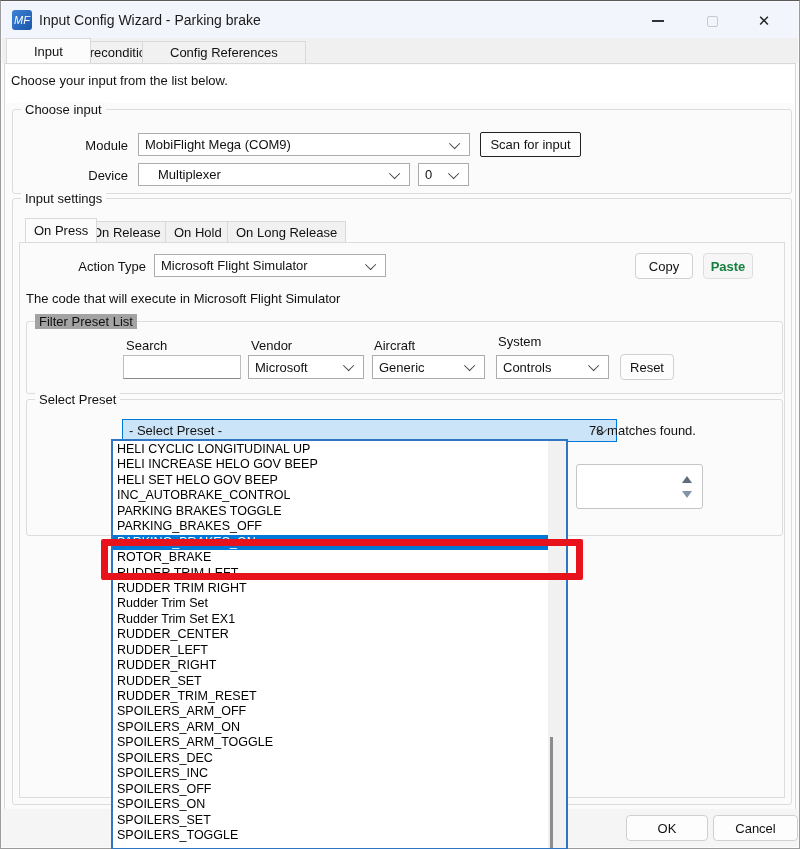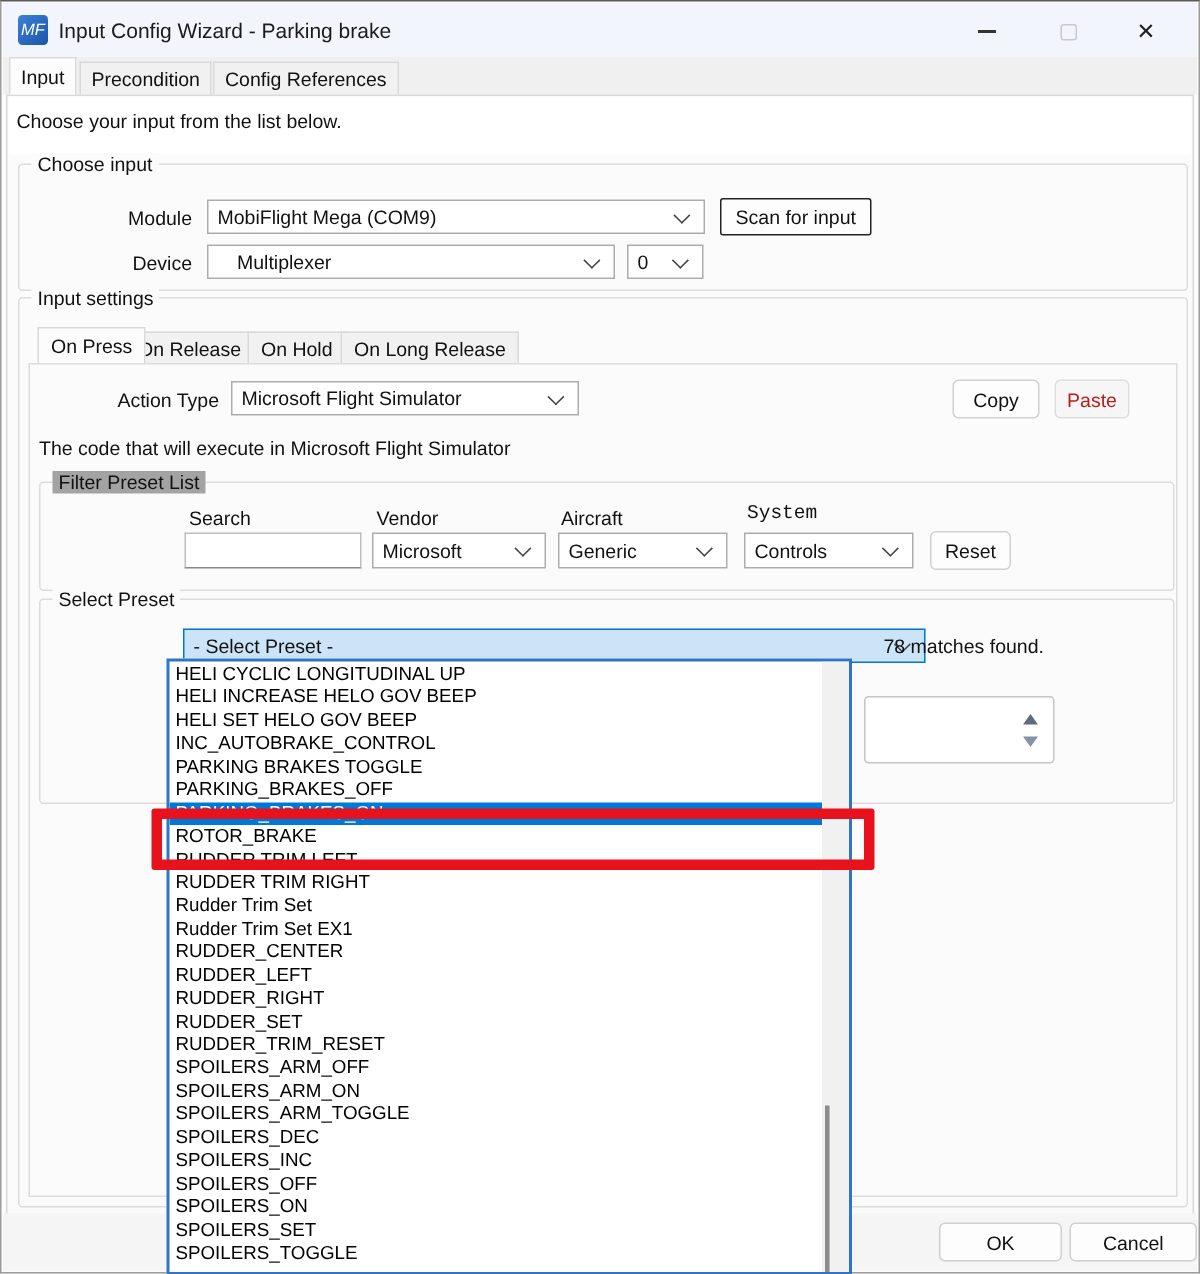--- a/index.html
+++ b/index.html
@@ -19,21 +19,21 @@
   .winbtn { position:absolute; top:6px; width:40px; height:26px;
     display:flex; align-items:center; justify-content:center; }
   #btn-min { right:120px; }
   #btn-max { right:66px; }
   #btn-close { right:14px; font-size:15px; color:#222; }
   #btn-min .bar { width:12px; height:2px; background:#333; }
   #btn-max .box { width:11px; height:11px; border:1px solid #c9c9c9; border-radius:2px; }
 
   
   #tabstrip { position:absolute; left:1px; right:1px; top:37px; height:25px; background:#f0f0f0; }
-  .tab { position:absolute; top:3px; height:22px; padding:0 7px; font-size:13px;
+  .tab { position:absolute; top:3px; height:22px; padding:0 27px; font-size:13px;
     background:#f1f1f1; border:1px solid #d9d9d9; border-bottom:none;
     display:flex; align-items:center; color:#111; }
   .tab.sel { top:0; height:25px; background:#fcfcfc; z-index:2; }
   #tabpage { position:absolute; left:3px; right:3px; top:62px; height:748px;
     border:1px solid #d9d9d9; background:#fbfbfb; }
   #instruction { position:absolute; left:1px; right:1px; top:1px; height:38px;
     background:#ffffff; font-size:13px; color:#111; padding:8px 0 0 5px; }
 
   
   .group { position:absolute; border:1px solid #dcdcdc; border-radius:3px; }
@@ -45,21 +45,21 @@
   .lbl.r { text-align:right; }
   .combo { position:absolute; background:#fff; border:1px solid #acacac;
     display:flex; align-items:center; font-size:13px; color:#111; }
   .combo .val { flex:1; padding-left:6px; white-space:nowrap; overflow:hidden; }
   .chev { width:8px; height:8px; margin-right:9px; border-left:1.6px solid #444;
     border-bottom:1.6px solid #444; transform:rotate(-45deg) translateY(-2px); flex:none; }
   .combo.focus { background:#cce4f7; border-color:#0078d7; }
   .btn { position:absolute; background:#fdfdfd; border:1px solid #d0d0d0; border-radius:4px;
     font-size:13px; color:#111; display:flex; align-items:center; justify-content:center; }
   .btn.default { border:1.6px solid #222; border-radius:2px; }
-  .btn.disabled { color:#b91c1c; background:#f6f6f6; border-color:#dedede; }
+  .btn.disabled { color:#15803d; background:#f6f6f6; border-color:#dedede;font-weight:bold; }
   .textinput { position:absolute; background:#fff; border:1px solid #bdbdbd;
     border-bottom-color:#8a8a8a; font-size:13px; padding-left:4px; }
 
   
   .itab { position:absolute; top:0; height:21px; padding:0 8px; font-size:13px;
     background:#f1f1f1; border:1px solid #d9d9d9; border-bottom:none;
     display:flex; align-items:center; color:#111; }
   .itab.sel { top:-3px; height:24px; background:#fcfcfc; z-index:2; }
   #inner-page { position:absolute; left:6px; right:6px; top:43px; height:556px;
     border:1px solid #dcdcdc; background:#fbfbfb; }
@@ -164,21 +164,21 @@
         <div class="lbl" style="left:224px; top:16px;">Vendor</div>
         <div class="combo" style="left:221px; top:33px; width:116px; height:24px;">
           <span class="val">Microsoft</span>
           <span class="chev"></span>
         </div>
         <div class="lbl" style="left:347px; top:16px;">Aircraft</div>
         <div class="combo" style="left:345px; top:33px; width:113px; height:24px;">
           <span class="val">Generic</span>
           <span class="chev"></span>
         </div>
-        <div class="lbl" style="left:471px; top:12px;font-family:Liberation Mono, monospace;">System</div>
+        <div class="lbl" style="left:471px; top:12px;">System</div>
         <div class="combo" style="left:469px; top:33px; width:113px; height:24px;">
           <span class="val">Controls</span>
           <span class="chev"></span>
         </div>
         <div class="btn" style="left:593px; top:32px; width:54px; height:26px;">Reset</div>
       </div>
 
       <div class="group" style="left:13px; top:200px; width:757px; height:137px; background:#fbfbfb;">
         <span class="legend" style="background:#fbfbfb;">Select Preset</span>
         <div class="combo focus" style="left:95px; top:19px; width:495px; height:23px;">

